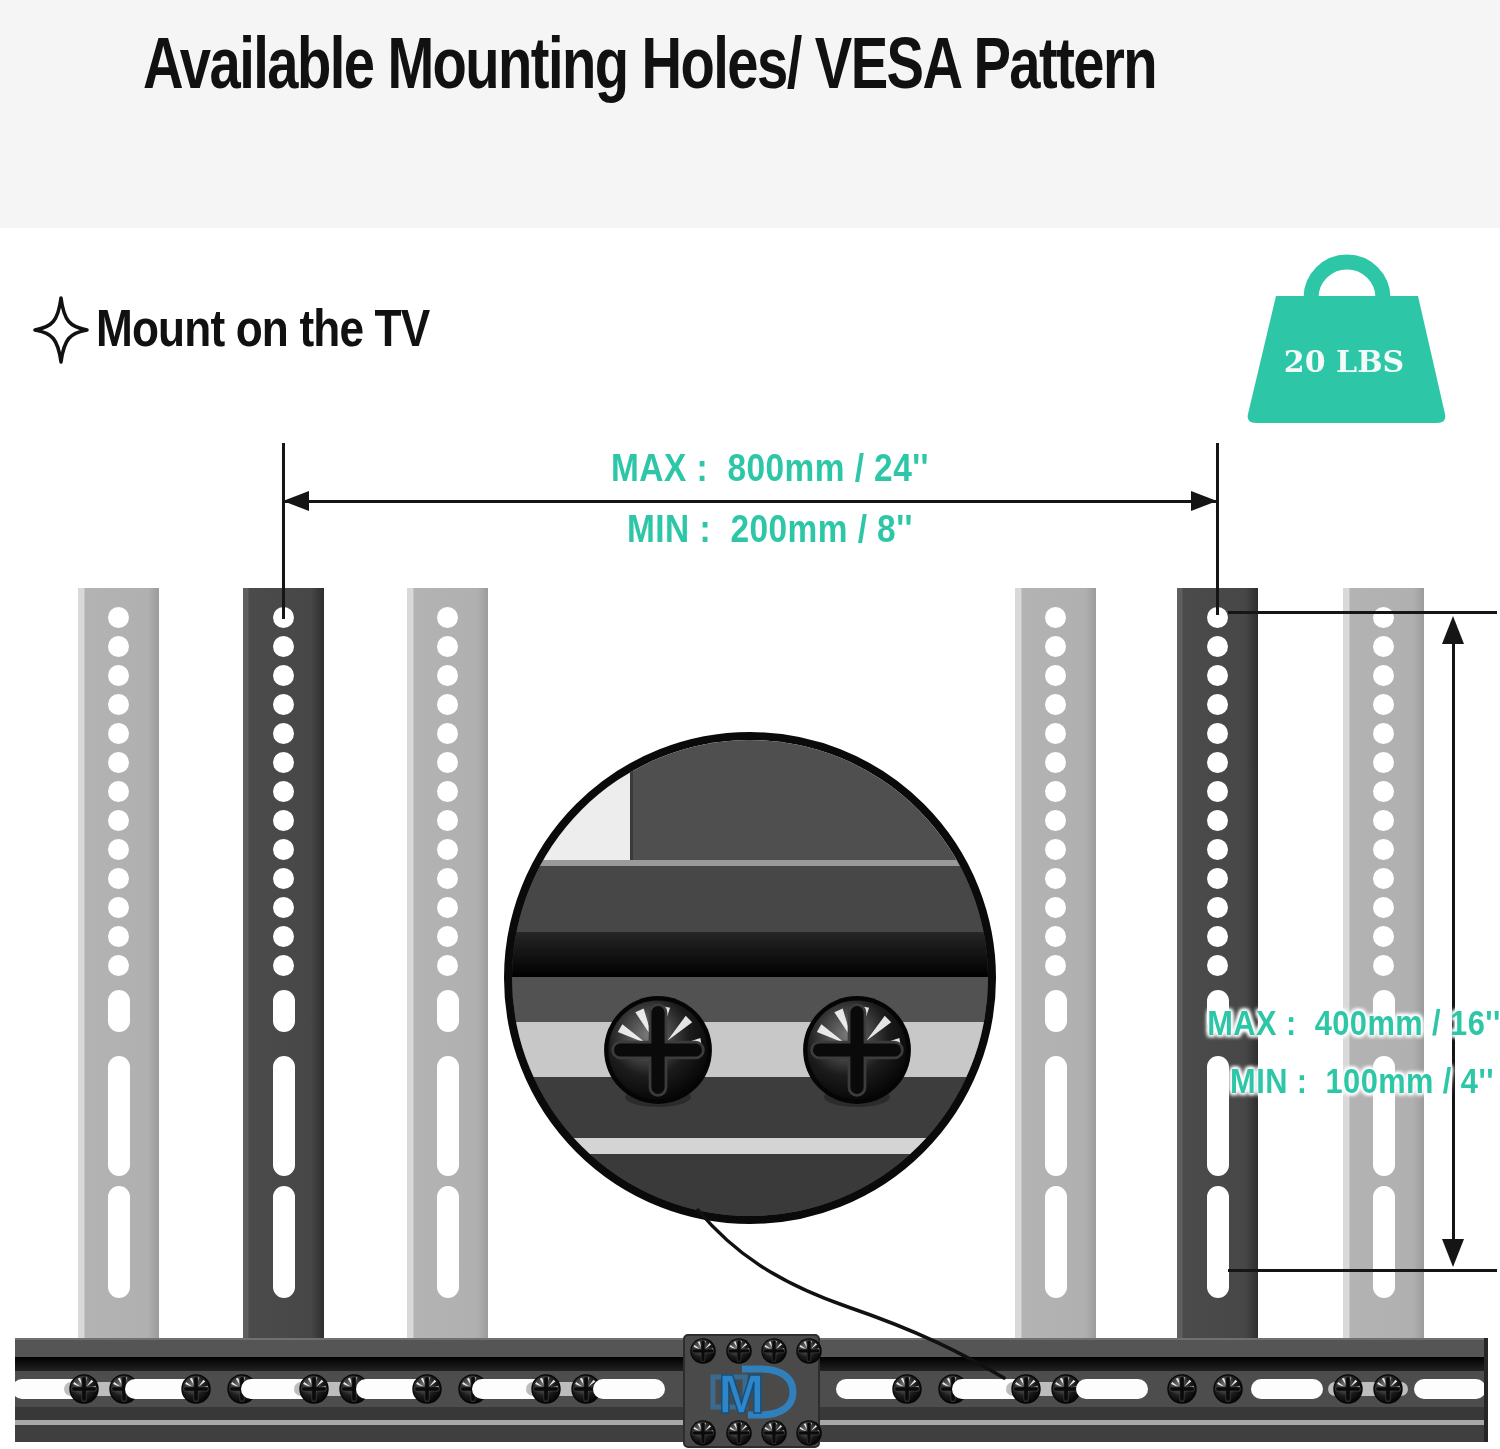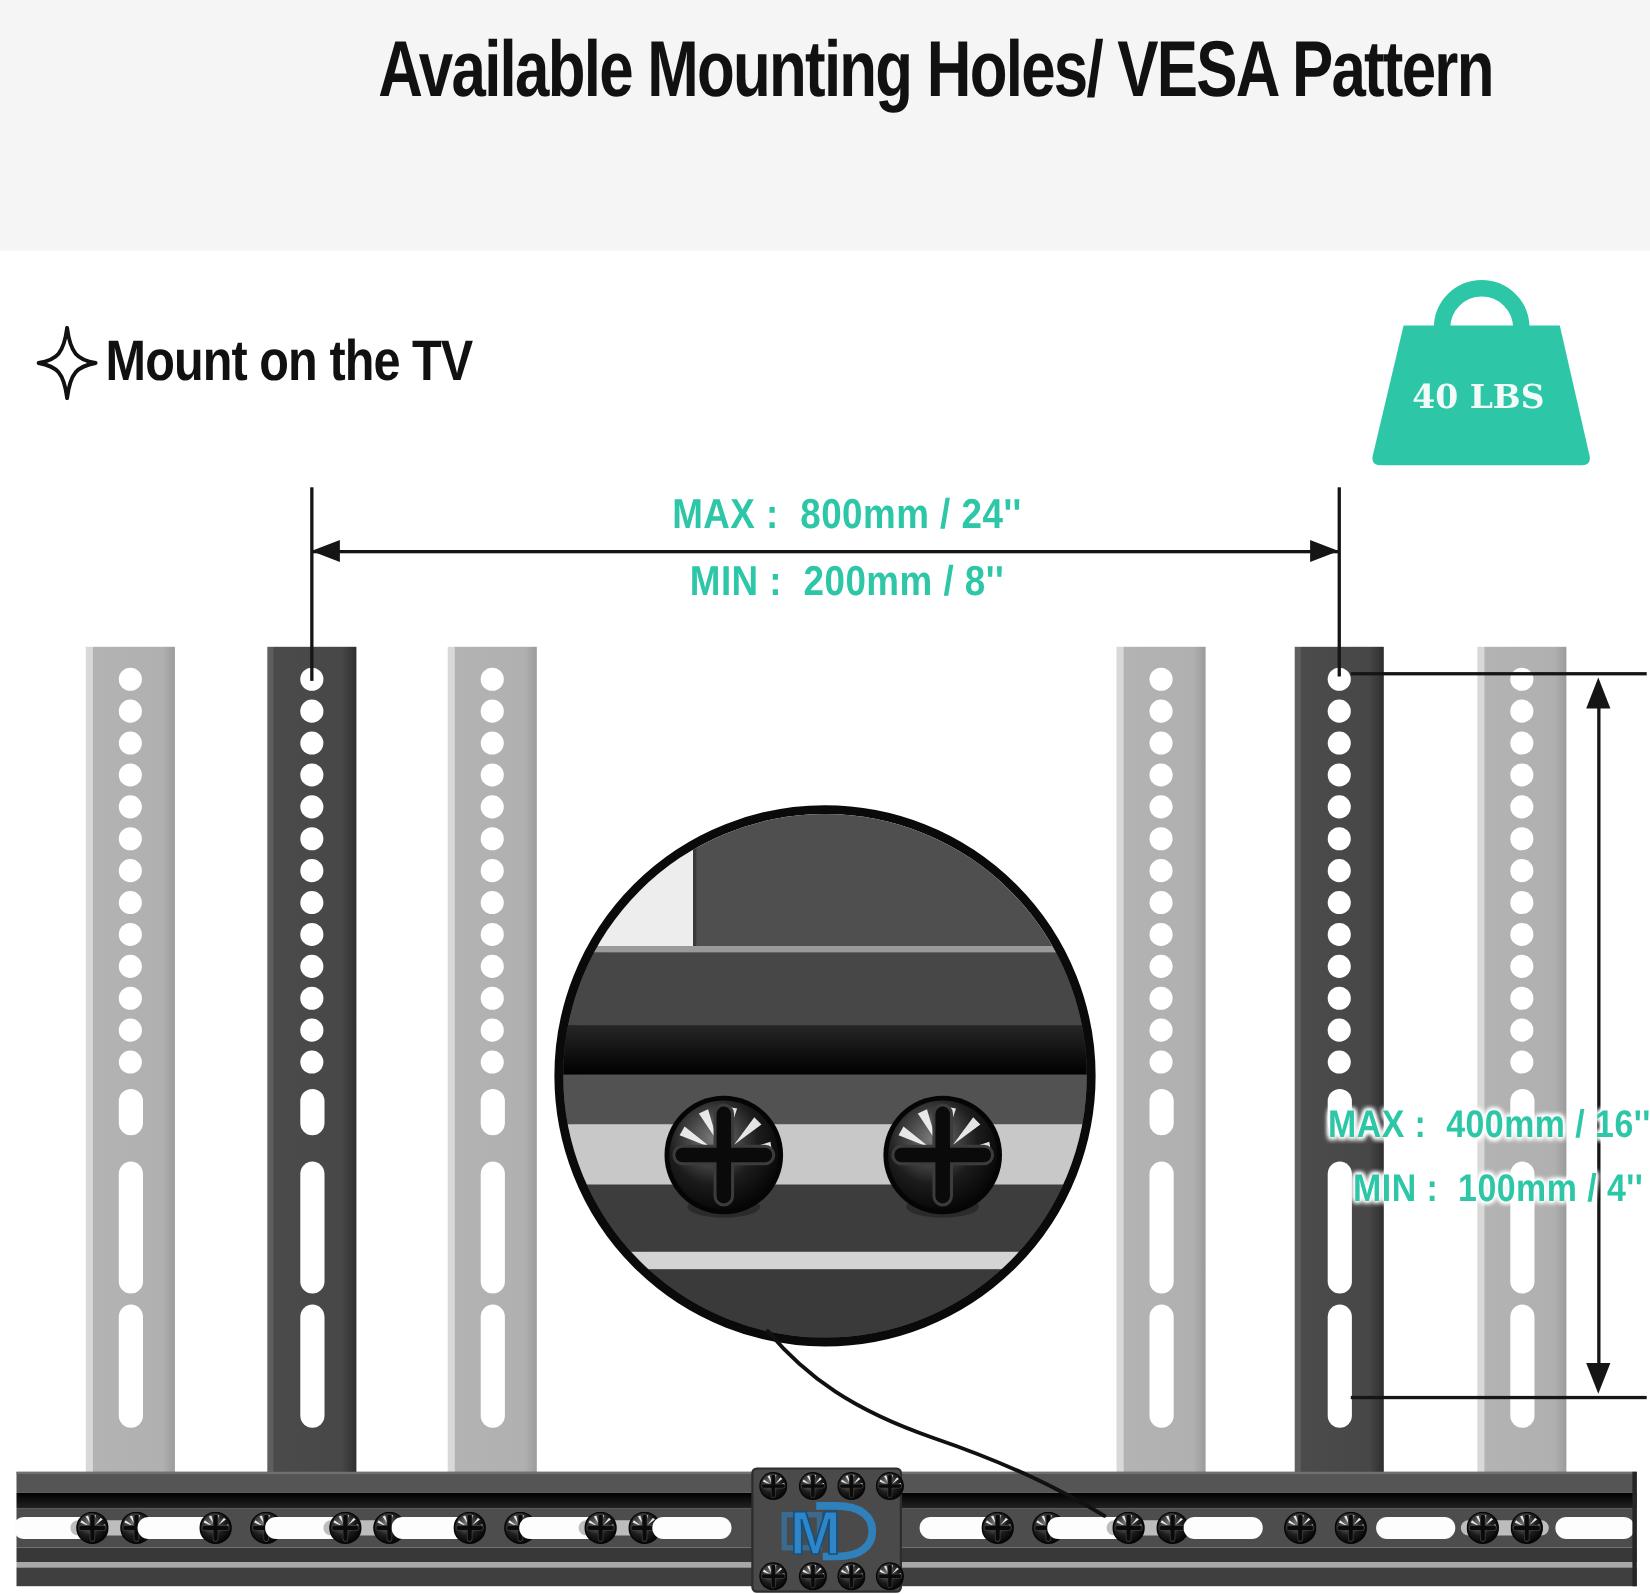--- a/index.html
+++ b/index.html
@@ -2,21 +2,21 @@
 <html style="--teal: #2dc7a8; --logo-blue: #2e86c8; --header-bg: #f5f5f5;"><head>
 <meta charset="utf-8">
 <style>
   html,body{margin:0;padding:0;background:#fff;}
   #stage{
     position:relative;width:1500px;height:1449px;background:#fff;
     overflow:hidden;font-family:"Liberation Sans",sans-serif;
   }
   
   .header-band{position:absolute;left:0;top:0;width:100%;height:228px;background:var(--header-bg,#f5f5f5);}
-  .title{position:absolute;top:22px;left:0;width:100%;text-align:right;font-size:72px;font-weight:bold;color:#111;letter-spacing:-2px;white-space:nowrap;}
+  .title{position:absolute;top:22px;left:0;width:100%;text-align:left;font-size:72px;font-weight:bold;color:#111;letter-spacing:-2px;white-space:nowrap;}
   .title>span{display:inline-block;transform:scaleX(.78);}
   .subtitle{position:absolute;top:120px;left:0;width:100%;text-align:center;font-size:76px;font-weight:400;color:#1c1c1c;white-space:nowrap;}
   .subtitle>span{display:inline-block;transform:scaleX(.66);}
   .subtitle .times{font-weight:bold;font-size:.92em;padding:0 10px;}
   
   .star-icon{position:absolute;left:33px;top:296px;z-index:3;}
   .section-title{position:absolute;left:96px;top:298px;font-size:52px;font-weight:bold;color:#111;white-space:nowrap;transform-origin:left center;transform:scaleX(.85);letter-spacing:-1px;z-index:3;}
   
   .weight-badge{position:absolute;left:1238px;top:250px;z-index:3;}
   .weight-label{position:absolute;left:1238px;top:344px;width:212px;text-align:center;font-family:"DejaVu Serif","Liberation Serif",serif;font-weight:bold;font-size:30px;color:#f2fbf8;z-index:4;}
@@ -110,21 +110,21 @@
 
   <svg class="star-icon" width="56" height="68" viewBox="0 0 56 68">
     <path d="M28 2 C31 25 37 31 54 34 C37 37 31 43 28 66 C25 43 19 37 2 34 C19 31 25 25 28 2 Z" fill="#fff" stroke="#111" stroke-width="3.5" stroke-linejoin="round"></path>
   </svg>
   <div class="section-title">Mount on the TV</div>
 
   <svg class="weight-badge" width="212" height="180" viewBox="0 0 212 180">
     <circle cx="109" cy="48" r="36" fill="none" stroke="var(--teal,#2dc7a8)" stroke-width="15"></circle>
     <path d="M38 46 L180 46 L207 164 Q209 173 199 173 L18 173 Q8 173 10 164 Z" fill="var(--teal,#2dc7a8)"></path>
   </svg>
-  <div class="weight-label">40 LBS</div>
+  <div class="weight-label">20 LBS</div>
 
   <div class="dline" style="left:283px;top:500px;width:934px;height:3px;"></div>
   <div class="tri left" style="left:283px;top:491px;"></div>
   <div class="tri right" style="left:1191px;top:491px;"></div>
   <div class="dline" style="left:282px;top:443px;width:3px;height:176px;"></div>
   <div class="dline" style="left:1216px;top:443px;width:3px;height:172px;"></div>
   <div class="dim hmax">MAX :  800mm / 24''</div>
   <div class="dim hmin">MIN :  200mm / 8''</div>
 
   <div class="dline" style="left:1228px;top:611px;width:269px;height:3px;"></div>

